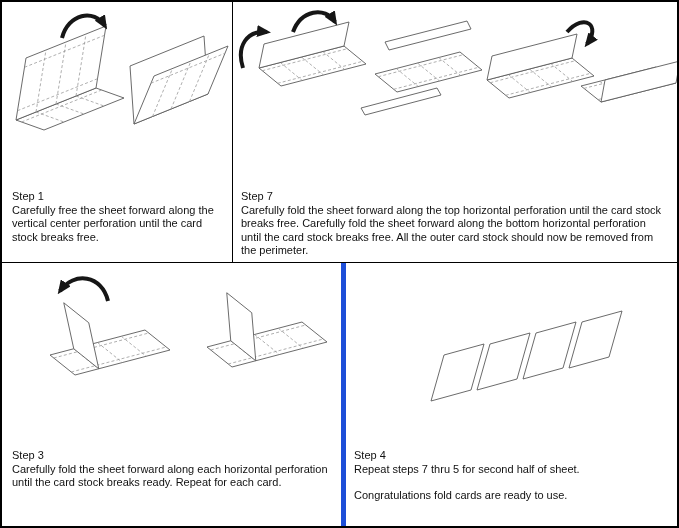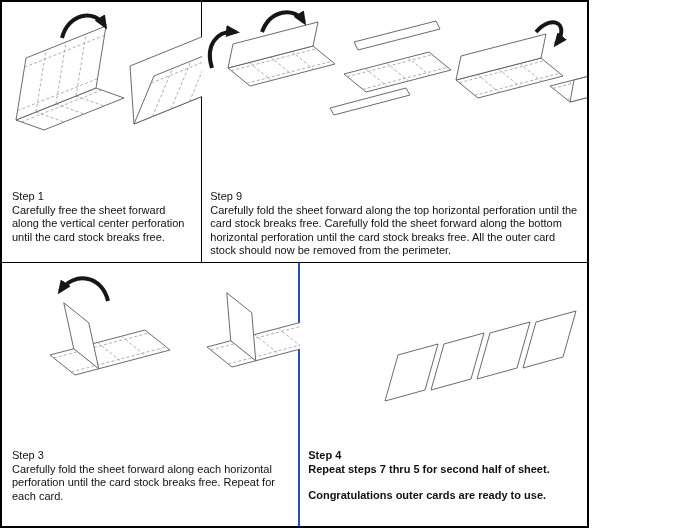--- a/index.html
+++ b/index.html
@@ -1,32 +1,32 @@
 <!DOCTYPE html>
 <html><head>
 <meta charset="utf-8">
 <style>
   * { box-sizing: border-box; }
   html, body { margin: 0; padding: 0; background: #ffffff; }
   body { font-family: "Liberation Sans", sans-serif; color: #000; }
-  .sheet { position: relative; width: 589px; height: 528px; border: 2px solid #000; background: #fff; overflow: hidden; }
+  .sheet { position: relative; width: 679px; height: 528px; border: 2px solid #000; background: #fff; overflow: hidden; }
   .row { display: flex; }
   .row-top { height: 261px; border-bottom: 1px solid #000; }
   .row-bottom { height: 263px; }
   .panel { position: relative; height: 100%; background: #fff; }
   .p1 { width: 231px; border-right: 1px solid #000; }
   .p2 { width: 444px; }
-  .p3 { width: 344px; border-right: 2px solid #1d4ed8; }
+  .p3 { width: 344px; border-right: 5px solid #1d4ed8; }
   .p4 { width: 331px; }
   .diagram { position: absolute; top: 0; left: 0; display: block; }
   .panel-text { position: absolute; left: 10px; right: 8px; font-size: 11px; line-height: 13.5px; color: #111; }
   .p1 .panel-text, .p2 .panel-text { top: 188px; }
   .p2 .panel-text { left: 8px; }
   .p3 .panel-text, .p4 .panel-text { top: 186px; }
-  .p4 .panel-text { left: 8px; font-weight: bold; }
+  .p4 .panel-text { left: 8px; }
   .desc-2 { margin-top: 13px; }
   .sheet-face { fill: #ffffff; stroke: #5a5a5a; stroke-width: 0.9; stroke-linejoin: round; }
   .perf { fill: none; stroke: #9a9a9a; stroke-width: 0.8; stroke-dasharray: 3 2.2; }
   .arrow { fill: none; stroke: #161616; stroke-width: 4; }
 </style>
 </head>
 <body>
 
 <div class="sheet">
 
@@ -84,21 +84,21 @@
         <g>
           <polygon class="sheet-face" points="348,84 423,65 443,81 368,100"></polygon>
           <path class="perf" d="M366.75,79.25 L386.75,95.25 M385.5,74.5 L405.5,90.5 M404.25,69.75 L424.25,85.75 M351,86.4 L426,67.4 M365,97.6 L440,78.6"></path>
           <polygon class="sheet-face" points="368,100 443,81 447,59 372,78"></polygon>
         </g>
         <path class="arrow" d="M10,66 C3,44 14,28 34,30" marker-end="url(#ah2)"></path>
         <path class="arrow" d="M60,30 C68,8 92,4 102,20" marker-end="url(#ah2)"></path>
         <path class="arrow" d="M334,30 C352,10 368,24 354,42" marker-end="url(#ah2)"></path>
       </svg>
       <div class="panel-text">
-        <div>Step 9</div>
+        <div>Step 7</div>
         <div>Carefully fold the sheet forward along the top horizontal perforation until the card stock breaks free. Carefully fold the sheet forward along the bottom horizontal perforation until the card stock breaks free. All the outer card stock should now be removed from the perimeter.</div>
       </div>
     </div>
 
   </div>
 
   <div class="row row-bottom">
 
     <div class="panel p3">
       <svg class="diagram" width="344" height="186" viewBox="0 0 344 186">
@@ -114,35 +114,35 @@
         </g>
         <g>
           <polygon class="sheet-face" points="205,84 300,59 325,79 230,104"></polygon>
           <path class="perf" d="M228.75,77.75 L253.75,97.75 M252.5,71.5 L277.5,91.5 M276.25,65.25 L301.25,85.25 M208.75,87 L303.75,62 M226.25,101 L321.25,76"></path>
           <polygon class="sheet-face" points="228.75,77.75 253.75,97.75 249.75,49.75 224.75,29.75"></polygon>
         </g>
         <path class="arrow" d="M106,38 C100,12 72,8 58,28" marker-end="url(#ah3)"></path>
       </svg>
       <div class="panel-text">
         <div>Step 3</div>
-        <div>Carefully fold the sheet forward along each horizontal perforation until the card stock breaks free. Repeat for each card.</div>
+        <div>Carefully fold the sheet forward along each horizontal perforation until the card stock breaks ready. Repeat for each card.</div>
       </div>
     </div>
 
     <div class="panel p4">
       <svg class="diagram" width="331" height="190" viewBox="0 0 331 190">
         <g>
           <polygon class="sheet-face" points="98,92 138,81 125,127 85,138"></polygon>
           <polygon class="sheet-face" points="144,81 184,70 171,116 131,127"></polygon>
           <polygon class="sheet-face" points="190,70 230,59 217,105 177,116"></polygon>
           <polygon class="sheet-face" points="236,59 276,48 263,94 223,105"></polygon>
         </g>
       </svg>
       <div class="panel-text">
         <div>Step 4</div>
         <div>Repeat steps 7 thru 5 for second half of sheet.</div>
-        <div class="desc-2">Congratulations outer cards are ready to use.</div>
+        <div class="desc-2">Congratulations fold cards are ready to use.</div>
       </div>
     </div>
 
   </div>
 
 </div>
 
 </body></html>

